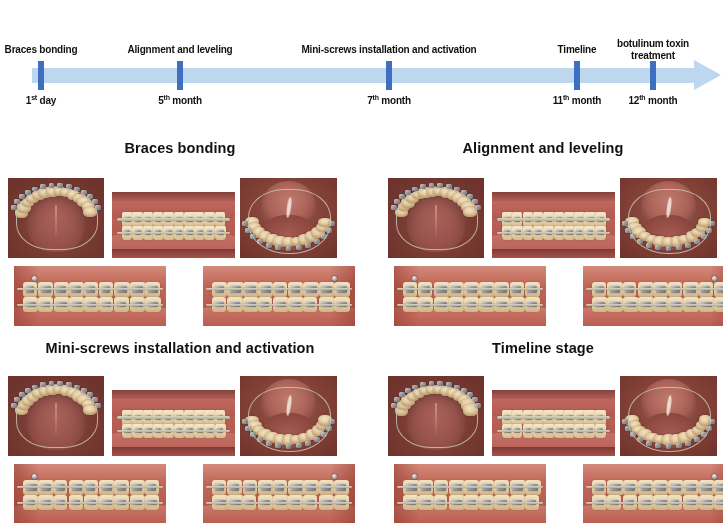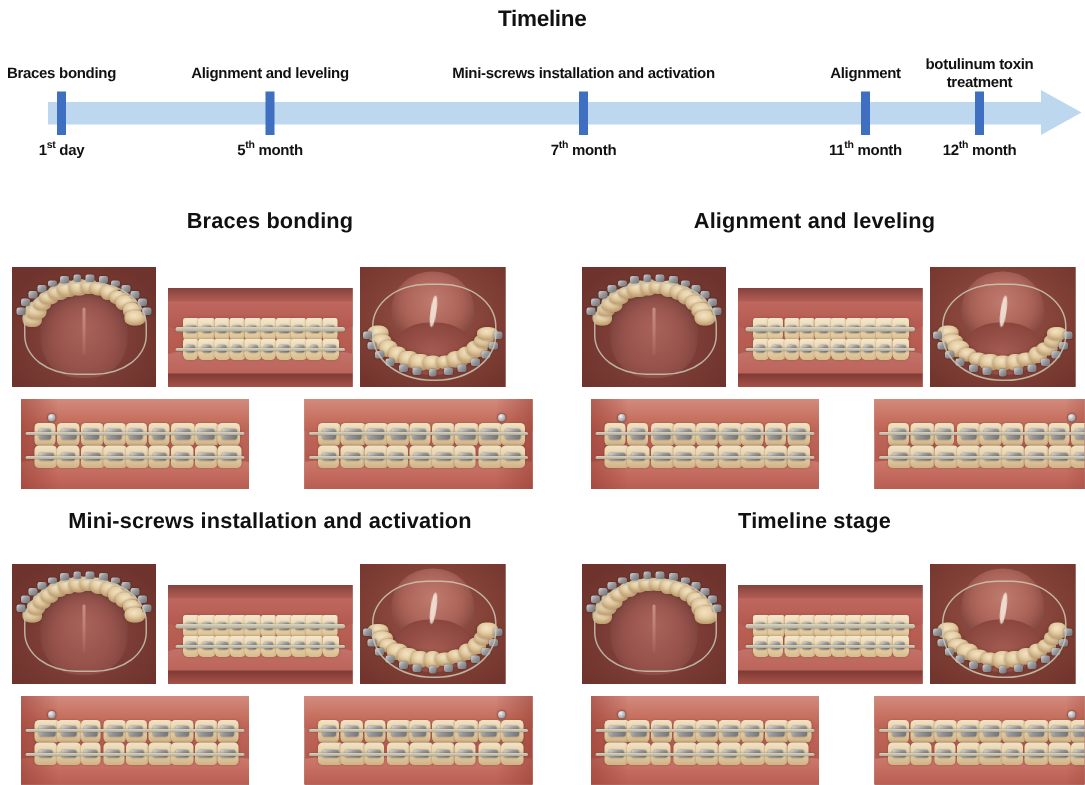--- a/index.html
+++ b/index.html
@@ -235,39 +235,38 @@
     border-radius: 50%;
     background: radial-gradient(circle at 35% 30%, #f2f2f4, #a9aaae 60%, #75767a 100%);
     box-shadow: 0 0 1.5px rgba(20,20,20,.9);
   }
 </style>
 </head>
 <body>
 
 <div id="timeline-section">
 
-  <div id="timeline-title">Timeline</div>
 
   <div id="timeline-bar-wrap">
     <div class="tl-bar"></div>
     <div class="tl-arrowhead"></div>
   </div>
 
   <div id="tl-markers">
       <div class="tl-tick" style="left: 38px;"></div>
       <div class="tl-label-top" style="width: 95px; left: -6.5px; top: 44px;">Braces bonding</div>
       <div class="tl-label-bottom" style="width: 86px; left: -2px;">1<sup>st</sup> day</div>
       <div class="tl-tick" style="left: 177px;"></div>
       <div class="tl-label-top" style="width: 150px; left: 105px; top: 44px;">Alignment and leveling</div>
       <div class="tl-label-bottom" style="width: 86px; left: 137px;">5<sup>th</sup> month</div>
       <div class="tl-tick" style="left: 386px;"></div>
       <div class="tl-label-top" style="width: 230px; left: 274px; top: 44px;">Mini-screws installation and activation</div>
       <div class="tl-label-bottom" style="width: 86px; left: 346px;">7<sup>th</sup> month</div>
       <div class="tl-tick" style="left: 574px;"></div>
-      <div class="tl-label-top" style="width: 70px; left: 542px; top: 44px;">Alignment</div>
+      <div class="tl-label-top" style="width: 70px; left: 542px; top: 44px;">Timeline</div>
       <div class="tl-label-bottom" style="width: 86px; left: 534px;">11<sup>th</sup> month</div>
       <div class="tl-tick" style="left: 650px;"></div>
       <div class="tl-label-top" style="width: 90px; left: 608px; top: 38px;">botulinum toxin treatment</div>
       <div class="tl-label-bottom" style="width: 86px; left: 610px;">12<sup>th</sup> month</div>
     </div>
 </div>
 
 <div id="panels-root">
     <div class="section-title" style="left: 0px; top: 140px; width: 360px;">Braces bonding</div>
     <div class="photo-group" style="left: 0px; top: 170px;">

